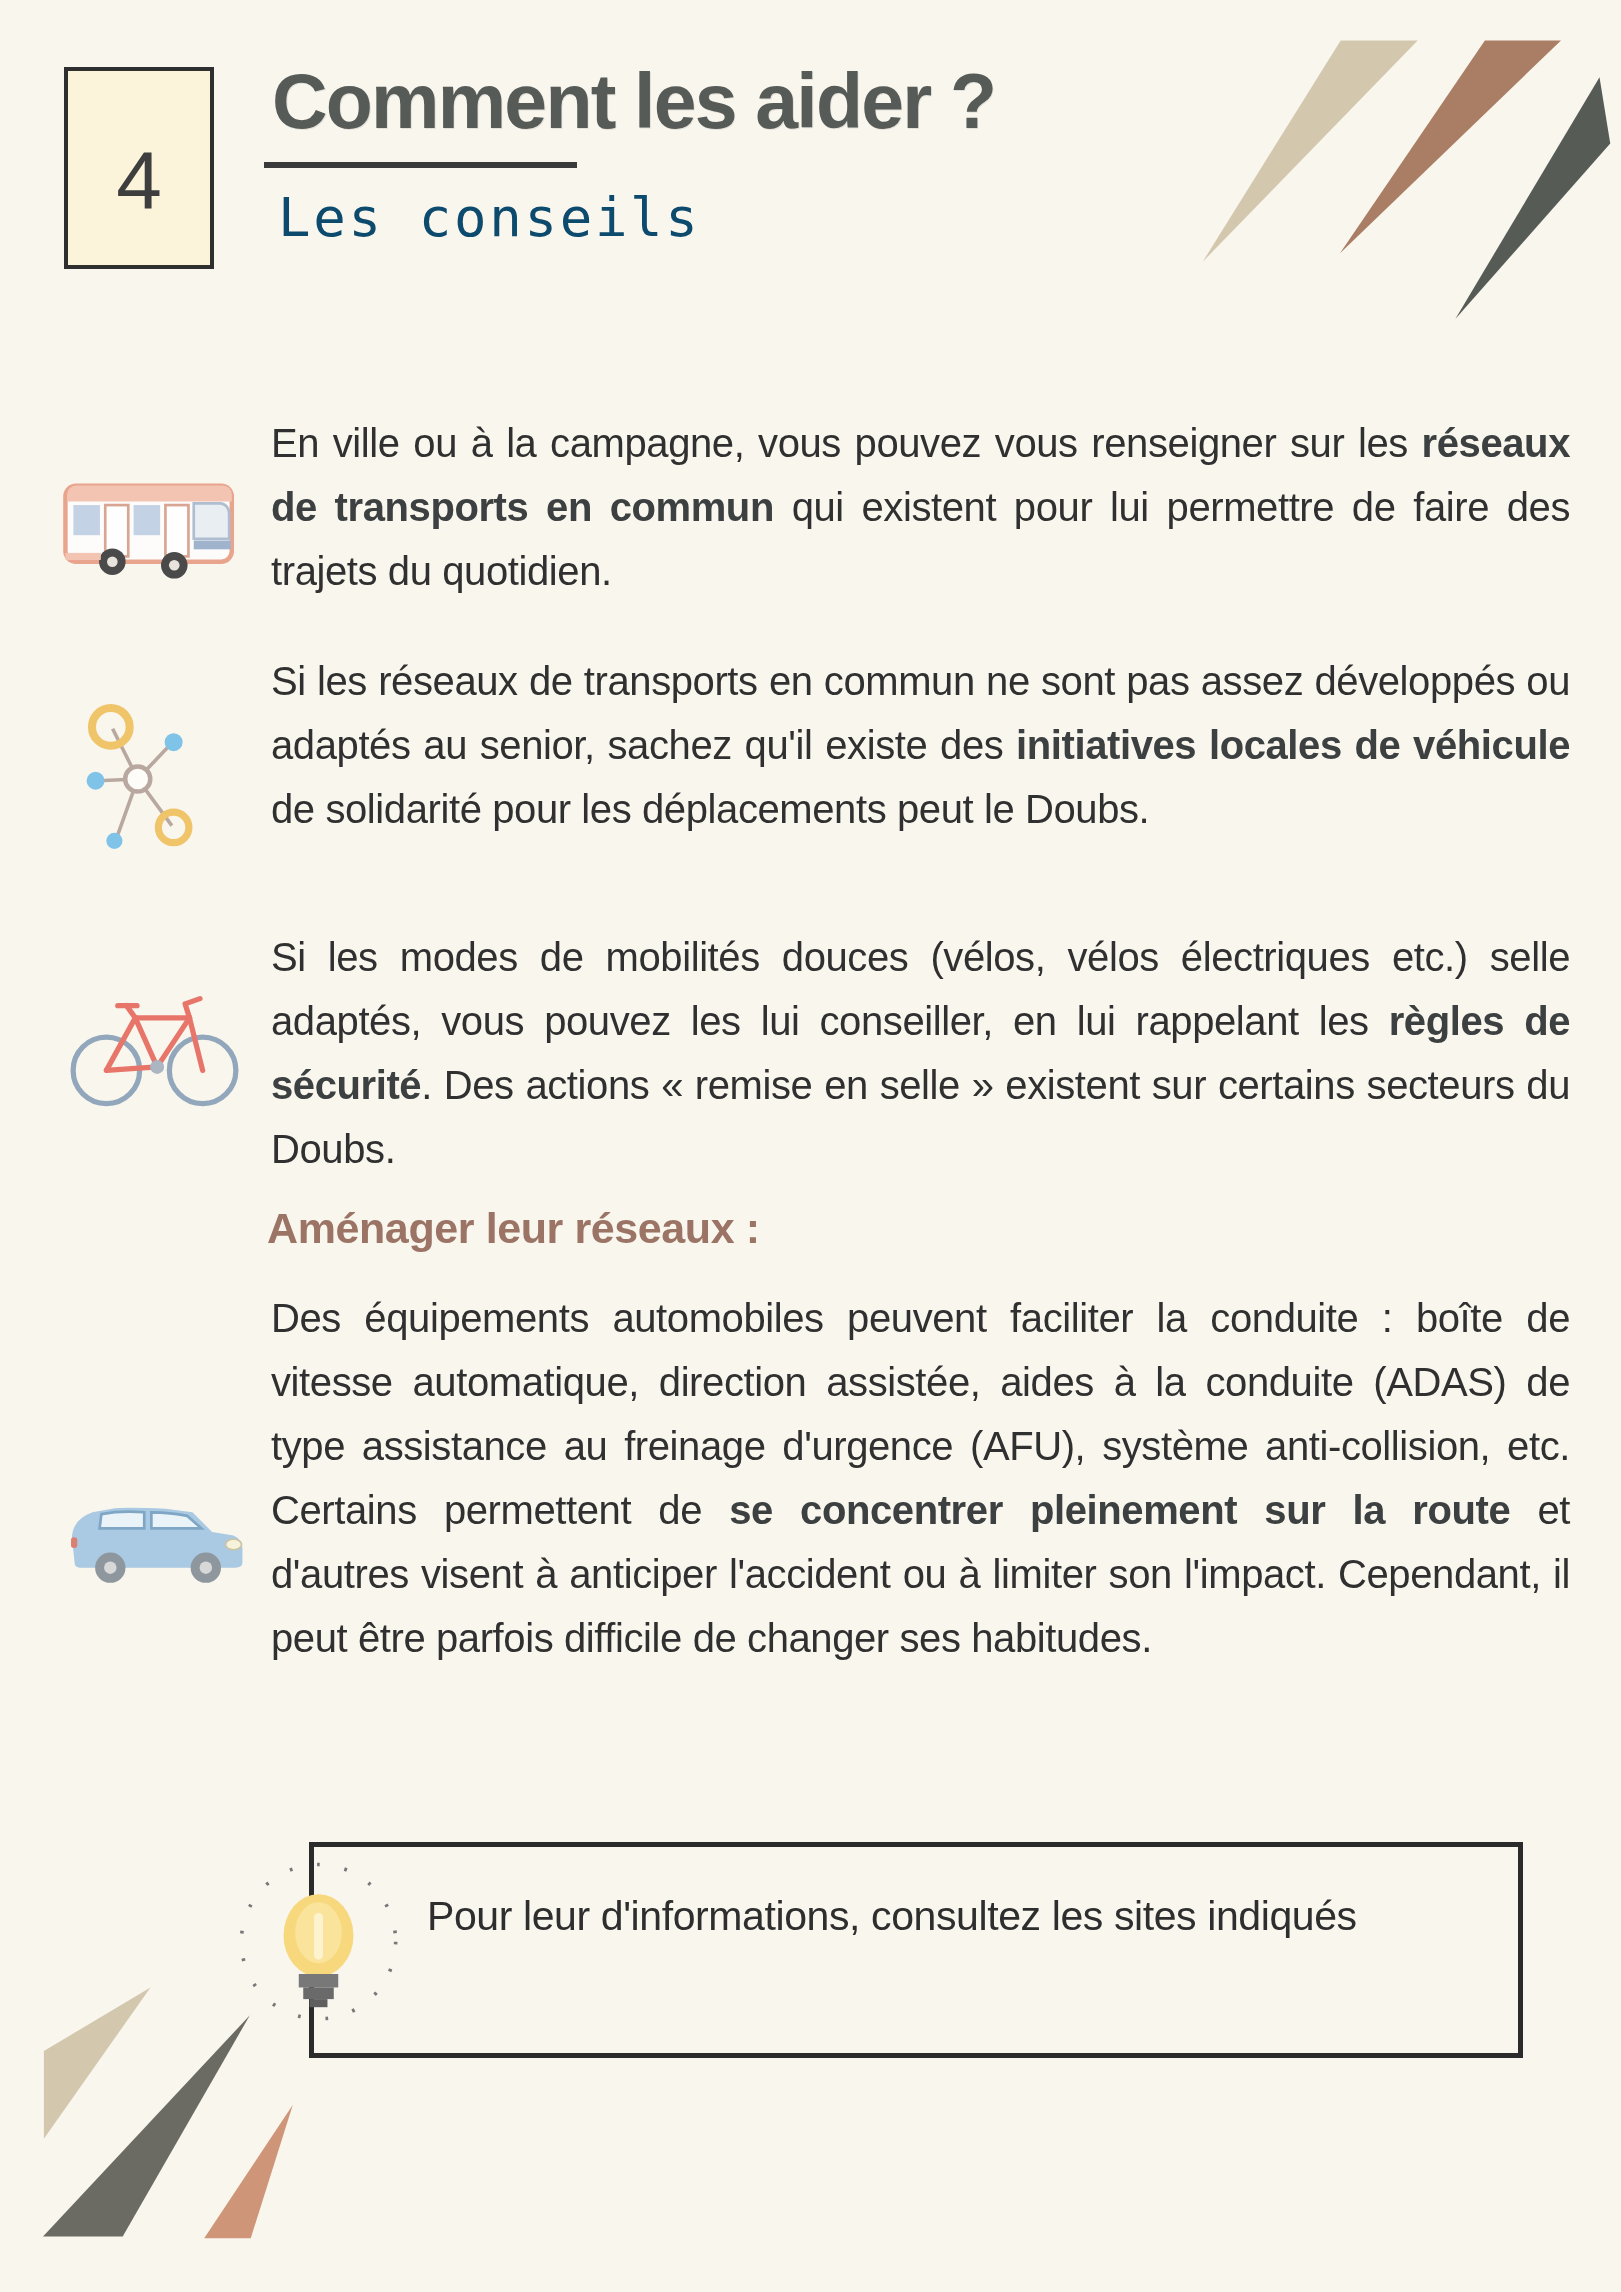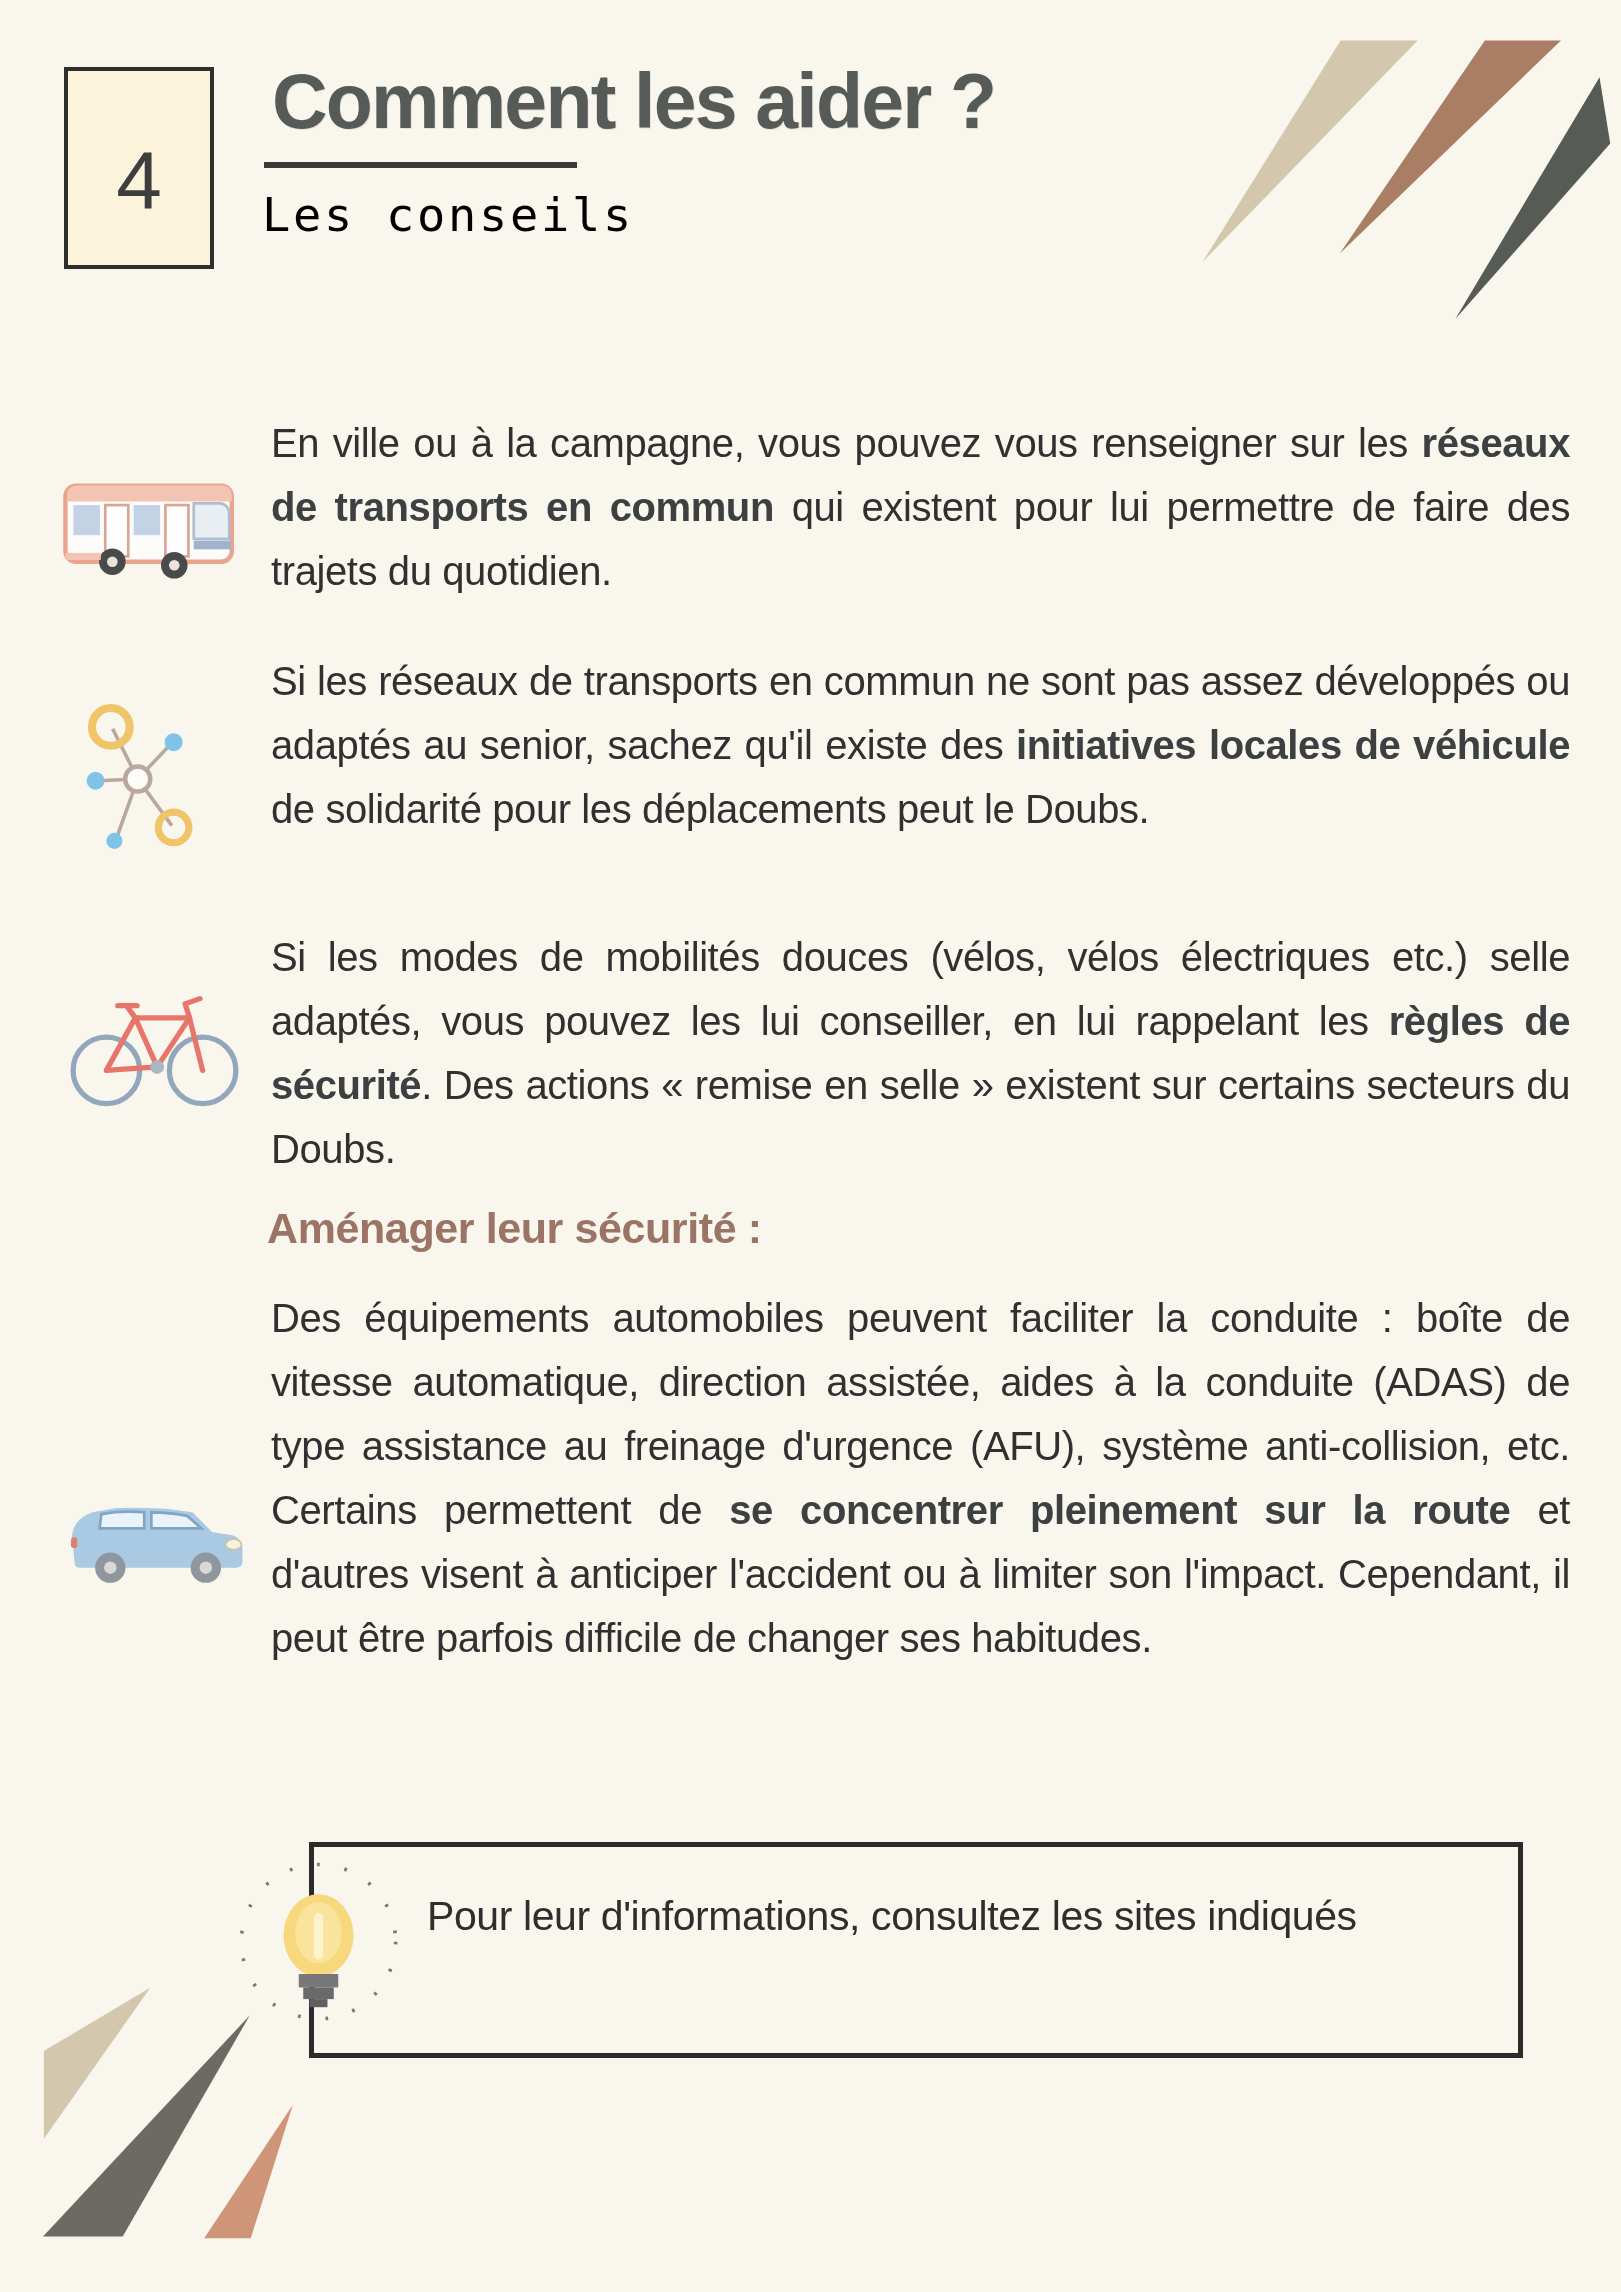--- a/index.html
+++ b/index.html
@@ -27,23 +27,23 @@
     font-size:77px;font-weight:bold;color:#565b57;
     letter-spacing:-1.8px;line-height:1;
     text-shadow:0.9px 0.9px 0 #8a8e8a33;
     margin-left:8px;
   }
   .title-underline{
     position:absolute;left:264px;top:162px;width:313px;height:6.3px;
     background:#3a3a3a;
   }
   .subtitle{
-    position:absolute;left:262px;top:191px;
+    position:absolute;left:278px;top:191px;
     font-family:"DejaVu Sans Mono", monospace;
-    font-size:47px;color:#000000;letter-spacing:2.7px;line-height:1;
+    font-size:54px;color:#0c4a6e;letter-spacing:2.7px;line-height:1;
   }
   
   .para{
     position:absolute;left:267px;width:1299px;
     font-size:40px;line-height:64px;
     text-align:justify;color:#303030;
     letter-spacing:-0.4px;
     margin:4px;
   }
   .para .bold{font-weight:bold;color:#3c4040;}
@@ -134,21 +134,21 @@
       <path d="M103,108 L140,52"></path>
       <path d="M78,52 L68,38 M58,38 L80,38"></path>
       <path d="M140,52 L135,36 M135,36 L152,30"></path>
     </g>
     <circle cx="103" cy="108" r="8" fill="#aab6c2"></circle>
   </svg>
   <p class="para" style="top:921px;">
     <span>Si les modes de mobilités douces (vélos, vélos électriques etc.) selle adaptés, vous pouvez les lui conseiller, en lui rappelant les </span><span class="bold">règles de sécurité</span><span>. Des actions « remise en selle » existent sur certains secteurs du Doubs.</span>
   </p>
 
-  <div class="veh-heading">Aménager leur sécurité :</div>
+  <div class="veh-heading">Aménager leur réseaux :</div>
 
   <svg class="icon" style="left:58px;top:1473px;" width="193" height="125" viewBox="0 0 215 140">
     <path d="M18,100 L15,72 Q16,52 38,44 L60,40 Q72,38 120,40 L150,44 L172,66 L196,70 Q205,74 206,84 L206,100 Q206,106 198,106 L24,106 Q18,106 18,100 z" fill="#aac9e2"></path>
     <path d="M46,62 L48,46 Q70,42 96,44 L96,62 z" fill="#eaf3f8" stroke="#7fa6c4" stroke-width="3"></path>
     <path d="M104,62 L104,44 Q126,44 144,48 L160,62 z" fill="#eaf3f8" stroke="#7fa6c4" stroke-width="3"></path>
     <ellipse cx="196" cy="80" rx="9" ry="6" fill="#f7f2da" stroke="#c9c3a8" stroke-width="2"></ellipse>
     <rect x="14" y="72" width="7" height="12" rx="3" fill="#d98073"></rect>
     <circle cx="58" cy="106" r="17" fill="#8f979e"></circle>
     <circle cx="58" cy="106" r="7" fill="#d8d8d8"></circle>
     <circle cx="165" cy="106" r="17" fill="#8f979e"></circle>

